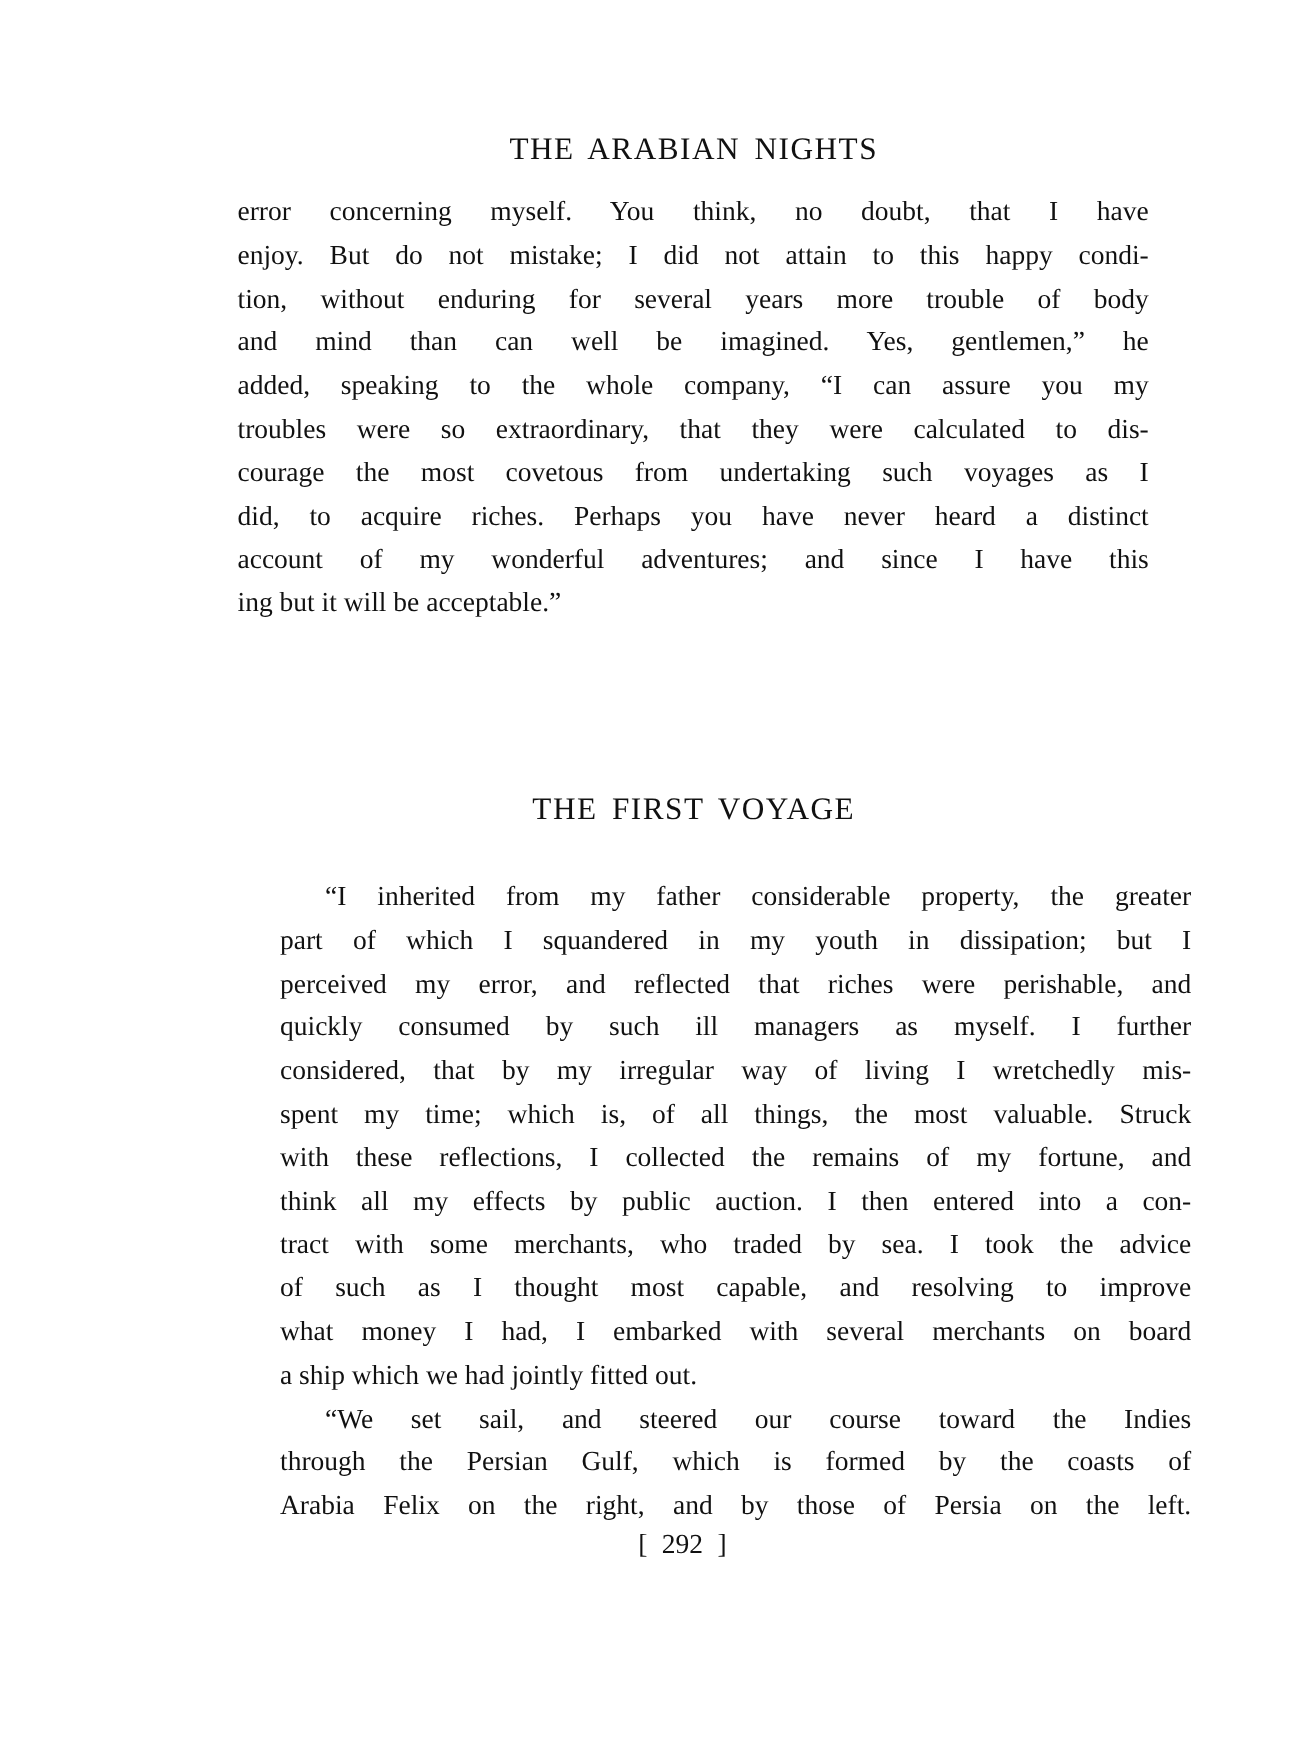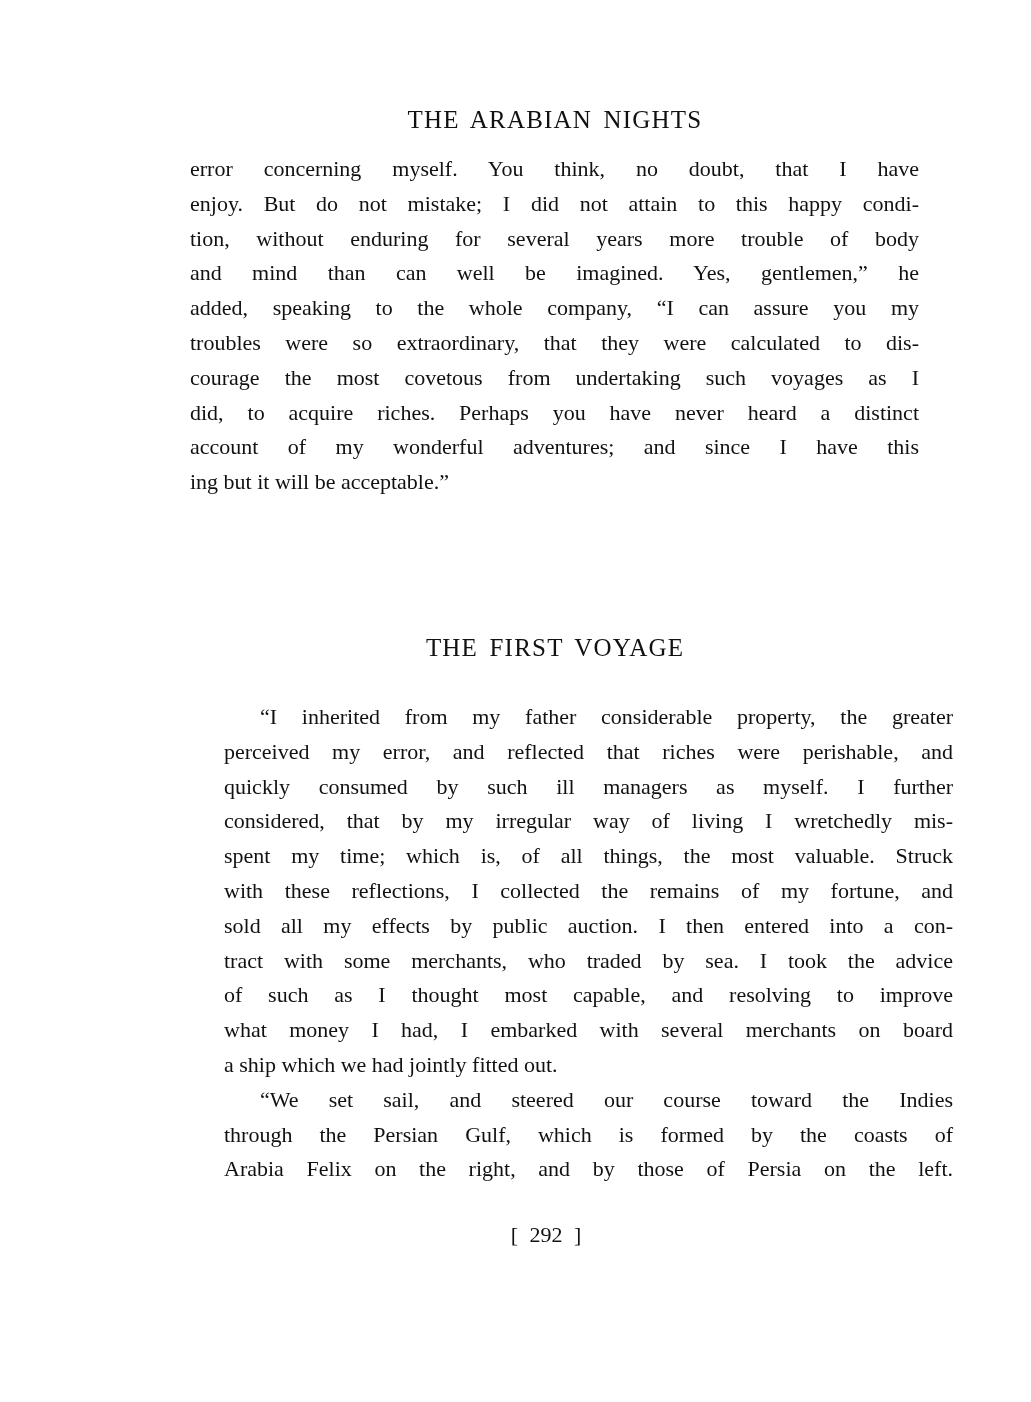--- a/index.html
+++ b/index.html
@@ -93,26 +93,27 @@
     <span class="line">did, to acquire riches. Perhaps you have never heard a distinct</span>
     <span class="line">account of my wonderful adventures; and since I have this</span>
     <span class="line last">ing but it will be acceptable.”</span>
   </div>
 
   <div class="section-title">THE FIRST VOYAGE</div>
 
   <div class="block block2">
     <div>
       <span class="line indent">“I inherited from my father considerable property, the greater</span>
+      <span class="line">part of which I squandered in my youth in dissipation; but I</span>
       <span class="line">perceived my error, and reflected that riches were perishable, and</span>
       <span class="line">quickly consumed by such ill managers as myself. I further</span>
       <span class="line">considered, that by my irregular way of living I wretchedly mis-</span>
       <span class="line">spent my time; which is, of all things, the most valuable. Struck</span>
       <span class="line">with these reflections, I collected the remains of my fortune, and</span>
-      <span class="line">sold all my effects by public auction. I then entered into a con-</span>
+      <span class="line">think all my effects by public auction. I then entered into a con-</span>
       <span class="line">tract with some merchants, who traded by sea. I took the advice</span>
       <span class="line">of such as I thought most capable, and resolving to improve</span>
       <span class="line">what money I had, I embarked with several merchants on board</span>
       <span class="line last">a ship which we had jointly fitted out.</span>
     </div>
     <div>
       <span class="line indent">“We set sail, and steered our course toward the Indies</span>
       <span class="line">through the Persian Gulf, which is formed by the coasts of</span>
       <span class="line">Arabia Felix on the right, and by those of Persia on the left.</span>
     </div>

